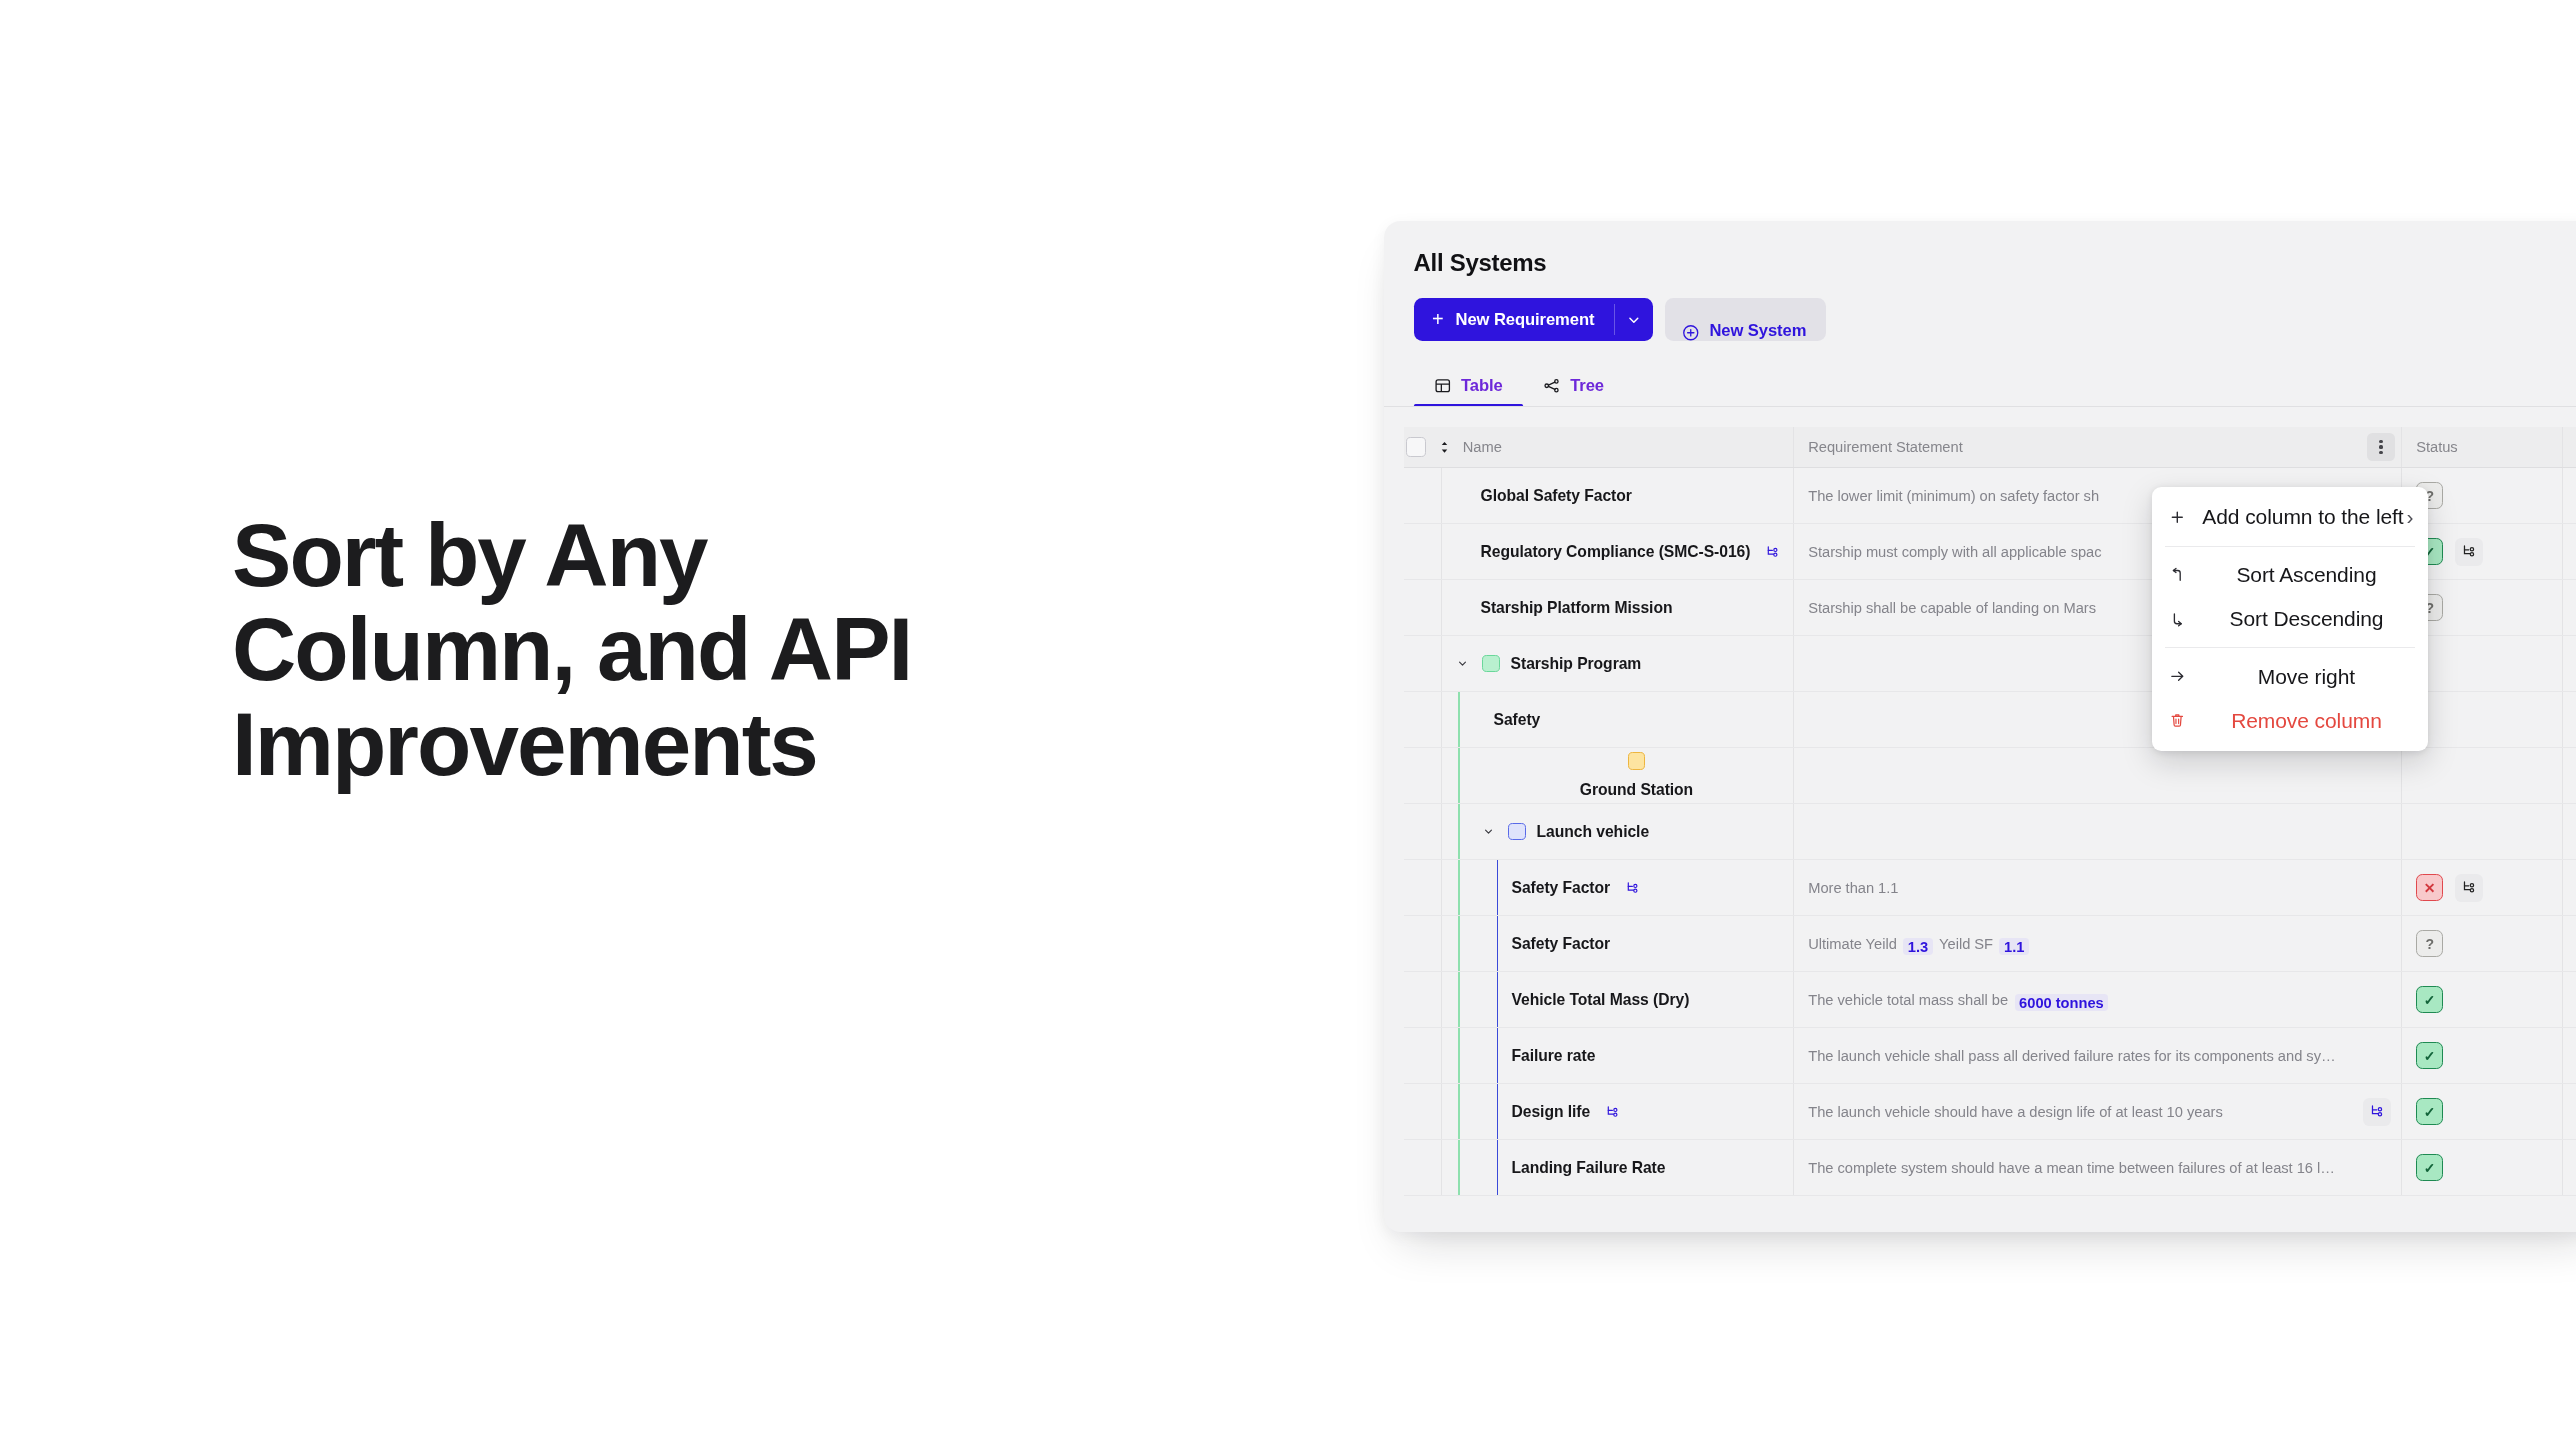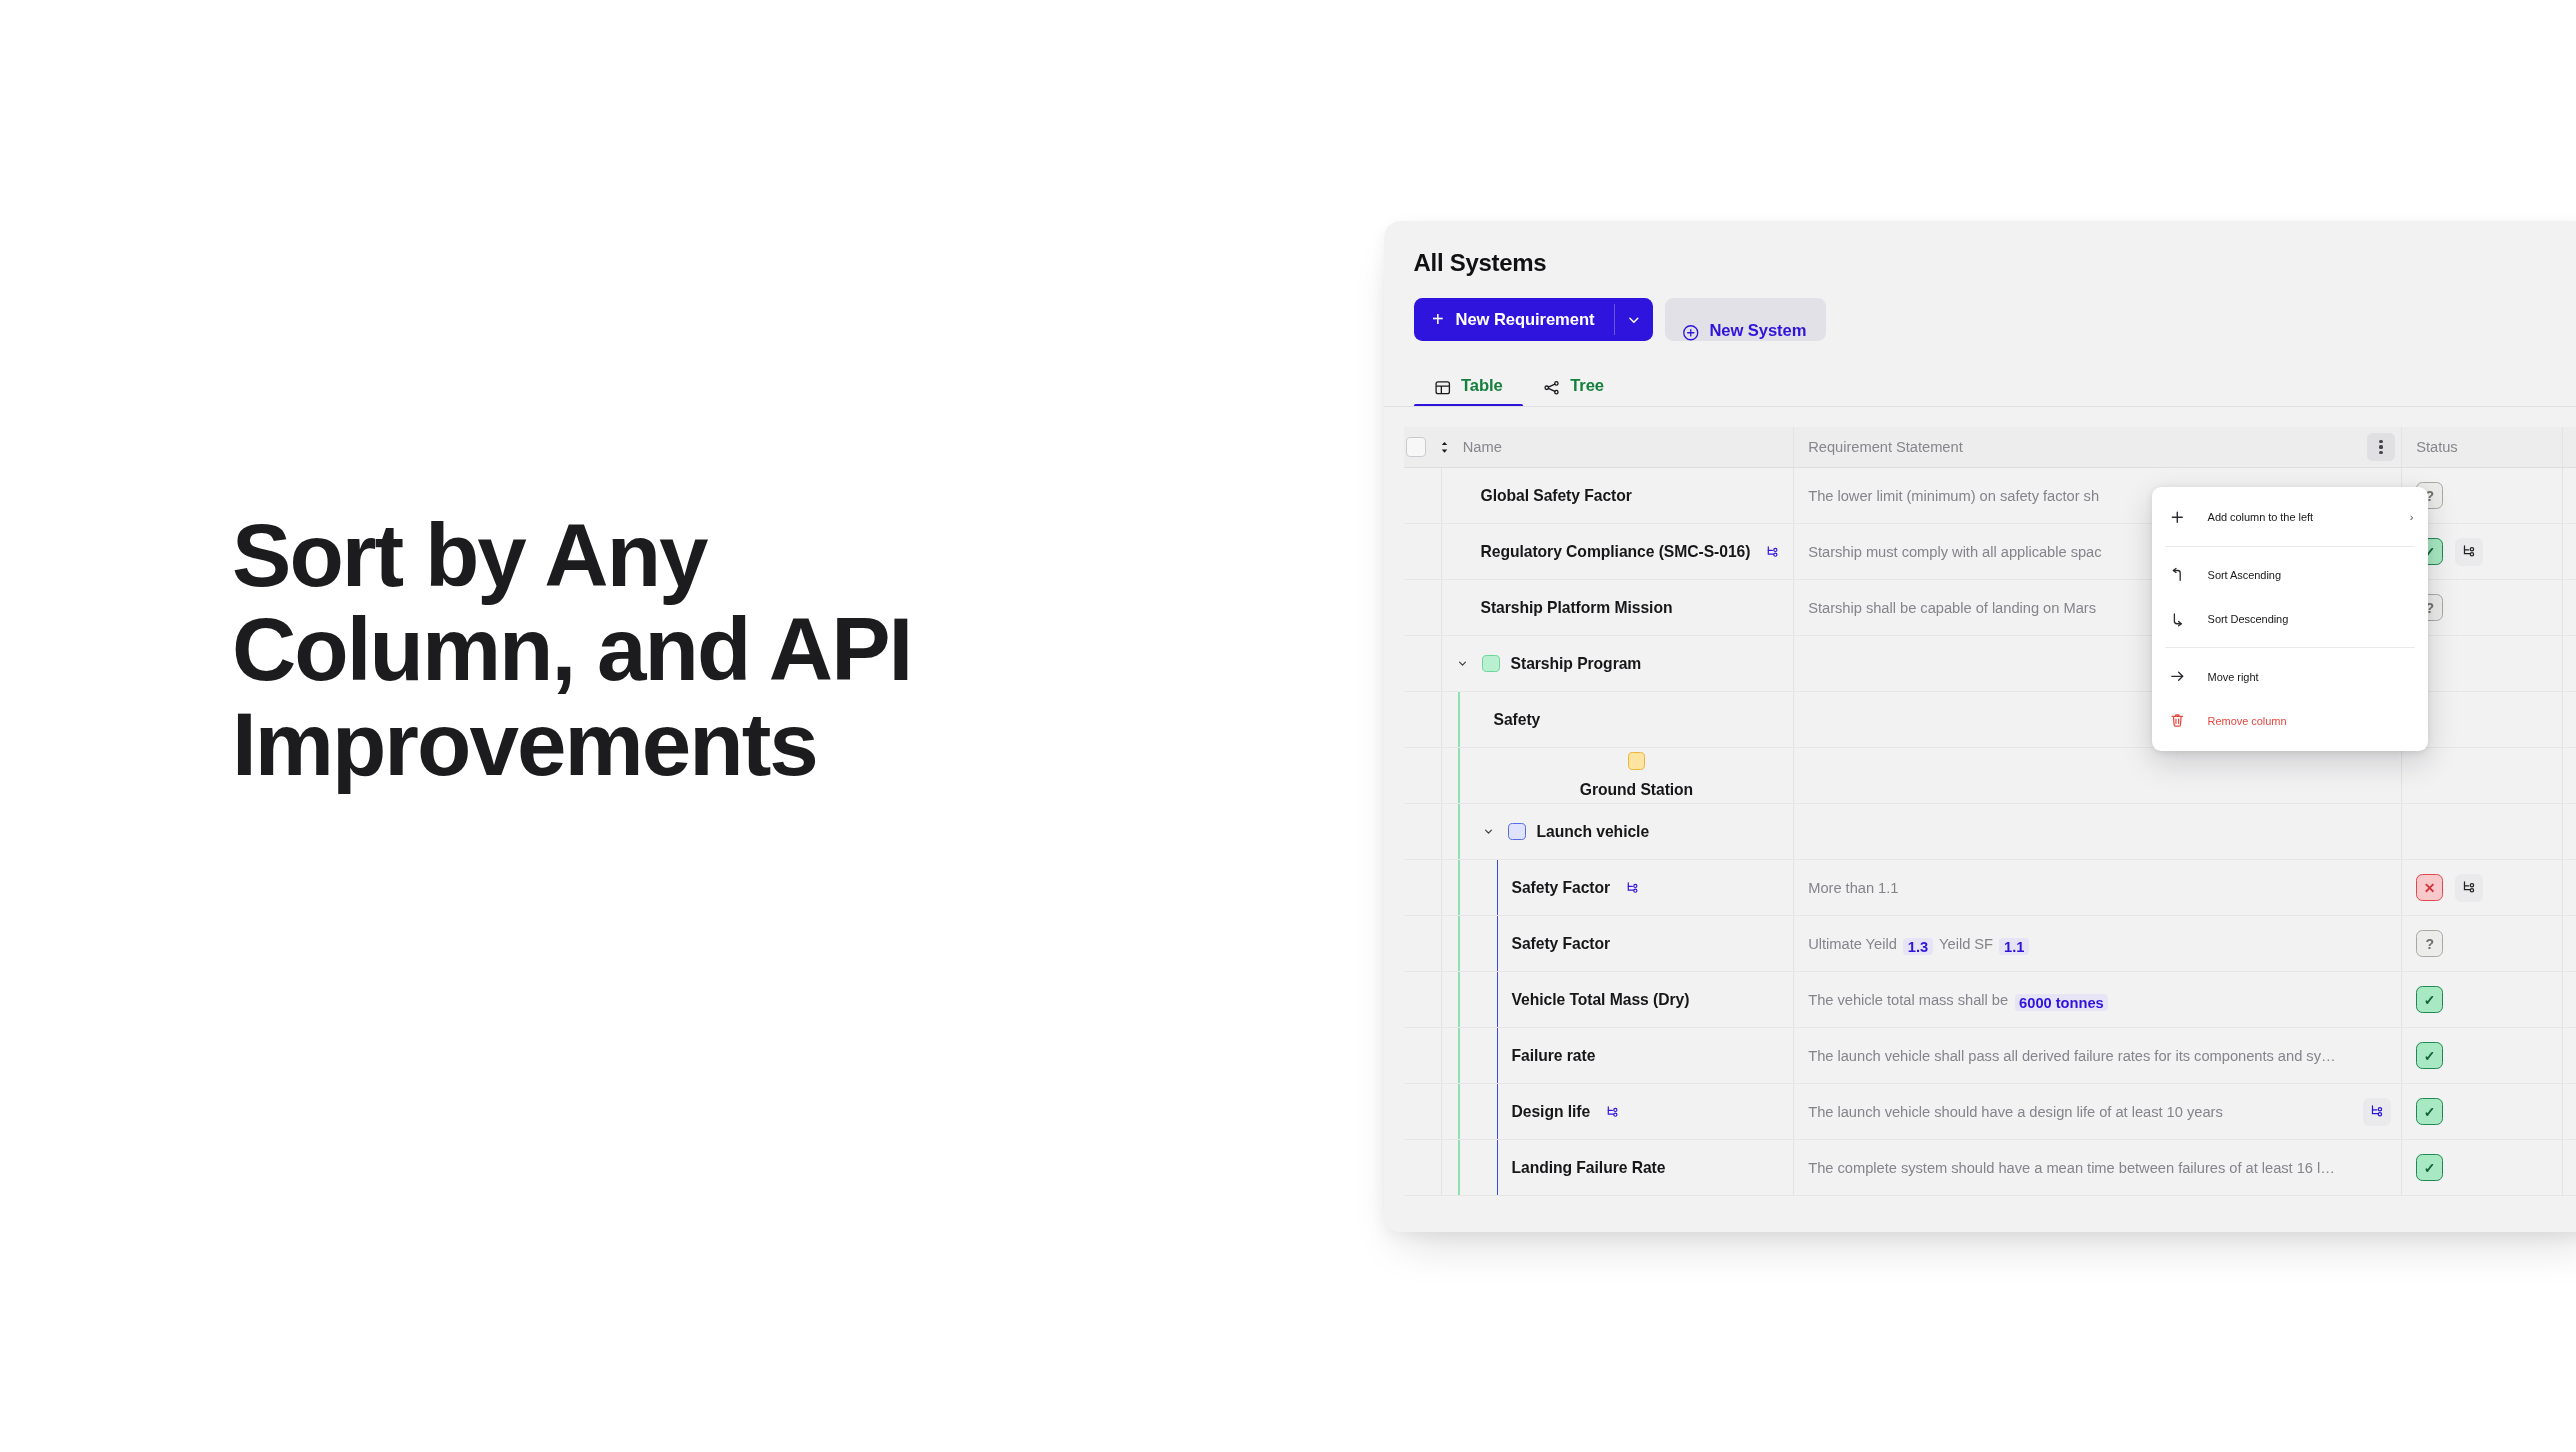--- a/index.html
+++ b/index.html
@@ -131,26 +131,26 @@
     position: absolute;
     left: 29.5px;
     top: 145px;
     display: flex;
     align-items: flex-end;
     gap: 0px;
     height: 41px;
   }
   .tab {
     display: flex;
-    align-items: flex-end;
+    align-items: center;
     gap: 10px;
     padding: 0 20px 11px 20px;
     font-size: 16.6px;
     font-weight: 600;
-    color: #15803d;
+    color: #6d28d9;
     letter-spacing: -0.005em;
     position: relative;
   }
   .tab.active::after {
     content: "";
     position: absolute;
     left: 0; right: 0; bottom: 0;
     height: 2.8px;
     background: #2f14dd;
     border-radius: 1.8px;
@@ -363,24 +363,25 @@
     border-radius: 9.2px;
     box-shadow: 0 11px 31px rgba(16,16,24,0.17), 0 1.8px 7.4px rgba(16,16,24,0.09);
     padding: 8.3px 0;
     z-index: 20;
   }
   .ctx-item {
     display: flex;
     align-items: center;
     height: 44px;
     padding: 0 14.7px 0 16.6px;
-    font-size: 11px;
+    font-size: 21px;
     color: #17171a;
     letter-spacing: -0.004em;
-    gap: 8px;
+    gap: 0;
+    text-align: center;
   }
   .ctx-ico {
     width: 31px;
     flex: 0 0 31px;
     display: flex;
     align-items: center;
     color: #2b2b31;
   }
   .ctx-label { flex: 1 1 auto; }
   .ctx-sub { color: #4c4c53; display: flex; align-items: center; }

